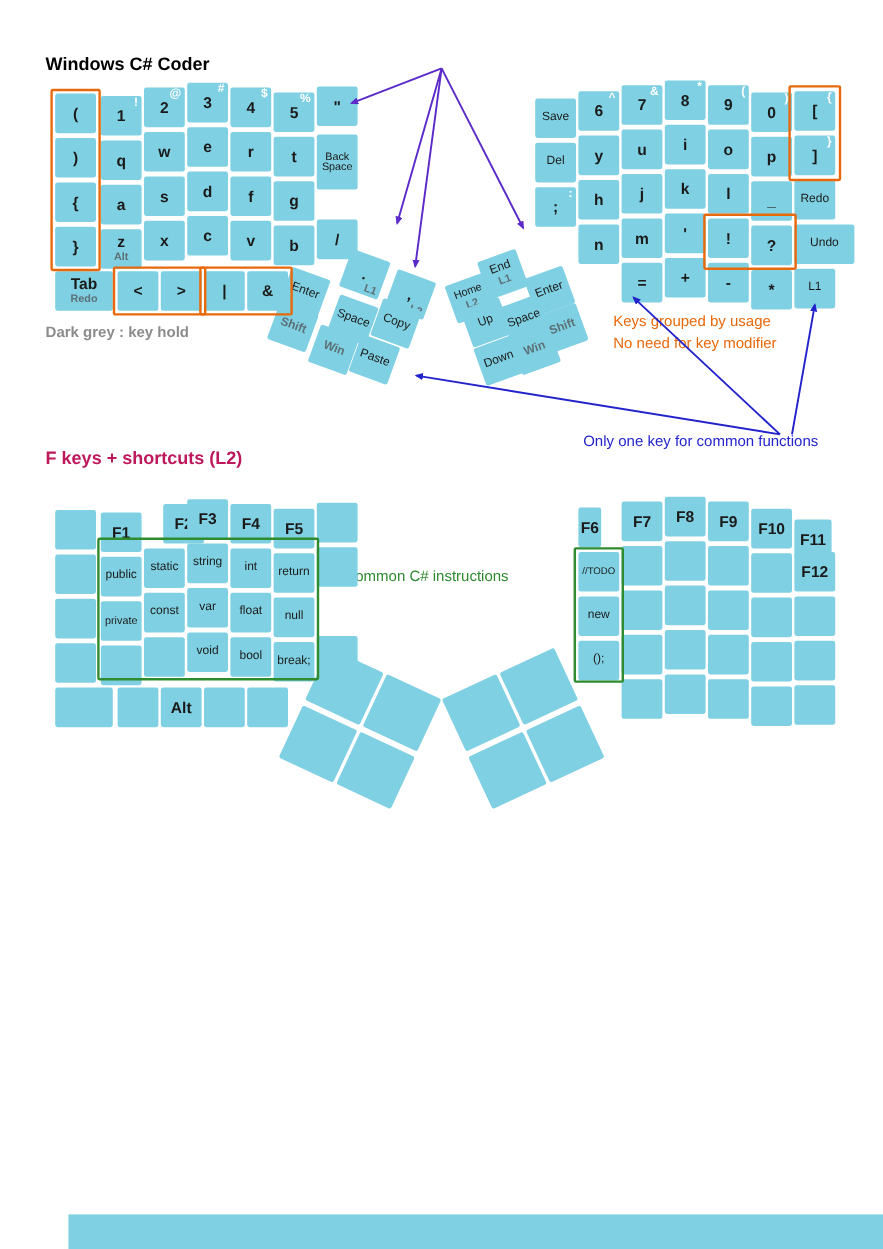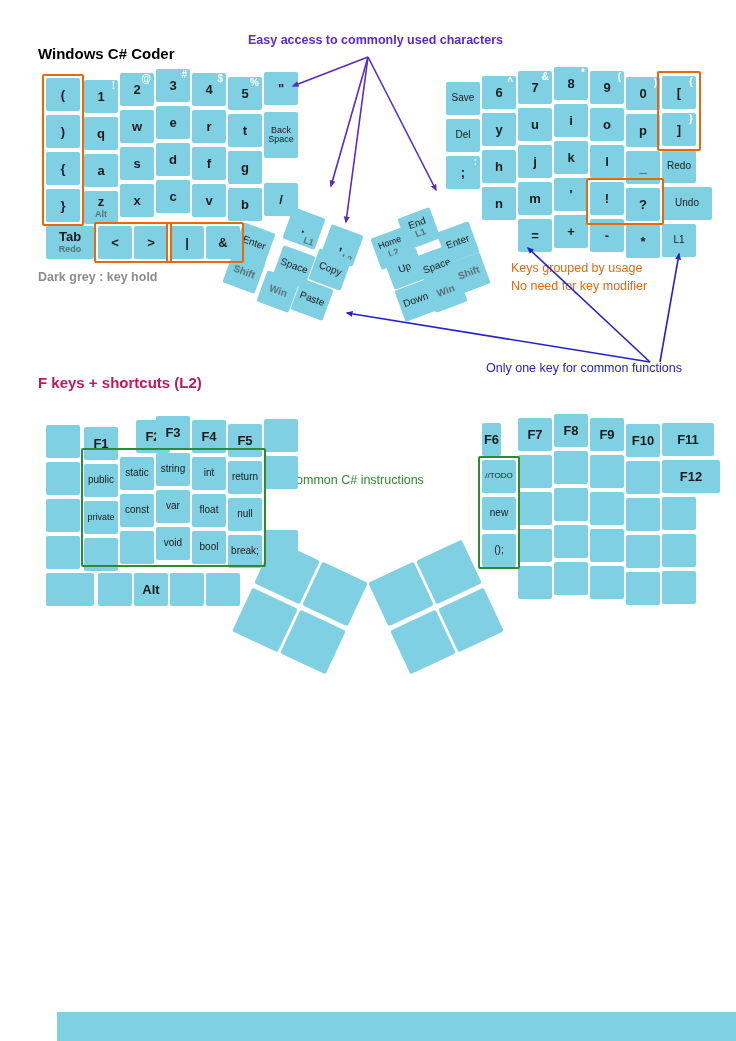--- a/index.html
+++ b/index.html
@@ -35,21 +35,20 @@
   .sub-hold{color:var(--holdc);}
   .hbox{position:absolute;box-sizing:border-box;border-radius:2px;}
   #arrows{position:absolute;left:0;top:0;pointer-events:none;}
   .footer{position:absolute;left:57px;top:1012px;width:679px;height:29px;background:var(--key);}
 </style>
 </head>
 <body>
 
 <div class="canvas" style="--key: #7FD0E2; --ktext: #1A1A1A; --holdc: #5C7077; --orange: #E8690B; --green: #2E8B2E; --purple: #5B2AC8; --blue: #2323CC; --greynote: #8C8C8C;">
   <div class="label t1">Windows C# Coder</div>
-  <div class="label easy">Easy access to commonly used characters</div>
   <div class="label keyhold">Dark grey : key hold</div>
   <div class="label grouped">
     <div>Keys grouped by usage</div>
     <div>No need for key modifier</div>
   </div>
   <div class="label onlyone">Only one key for common functions</div>
   <div class="label t2">F keys + shortcuts (L2)</div>
   <div class="label csharp">Common C# instructions</div>
 
   <div id="keys">
@@ -486,24 +485,24 @@
       </div>
       <div class="key" style="left: 626px; top: 498px; width: 34px; height: 33px;">
         <span class="klabel"></span>
       </div>
       <div class="key" style="left: 626px; top: 535px; width: 34px; height: 33px;">
         <span class="klabel"></span>
       </div>
       <div class="key" style="left: 626px; top: 572px; width: 34px; height: 33px;">
         <span class="klabel"></span>
       </div>
-      <div class="key" style="left: 662px; top: 423px; width: 52px; height: 33px;">
+      <div class="key" style="left: 662px; top: 433px; width: 31px; height: 33px;">
         <span class="klabel">F11</span>
       </div>
-      <div class="key" style="left: 662px; top: 460px; width: 58px; height: 33px;">
+      <div class="key" style="left: 662px; top: 460px; width: 34px; height: 33px;">
         <span class="klabel">F12</span>
       </div>
       <div class="key" style="left: 662px; top: 497px; width: 34px; height: 33px;">
         <span class="klabel"></span>
       </div>
       <div class="key" style="left: 662px; top: 534px; width: 34px; height: 33px;">
         <span class="klabel"></span>
       </div>
       <div class="key" style="left: 662px; top: 571px; width: 34px; height: 33px;">
         <span class="klabel"></span>

